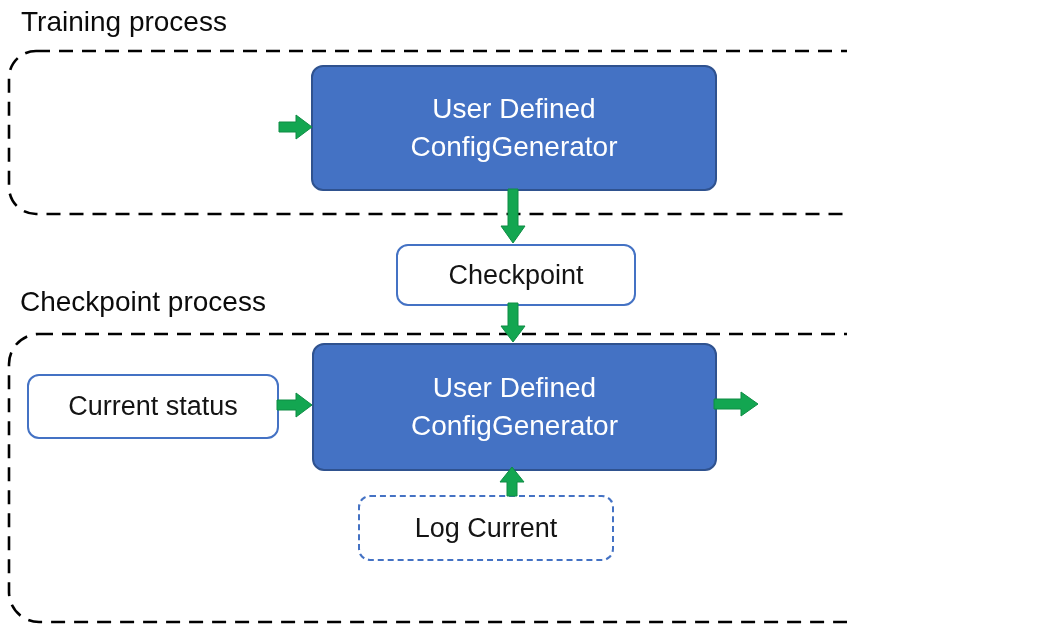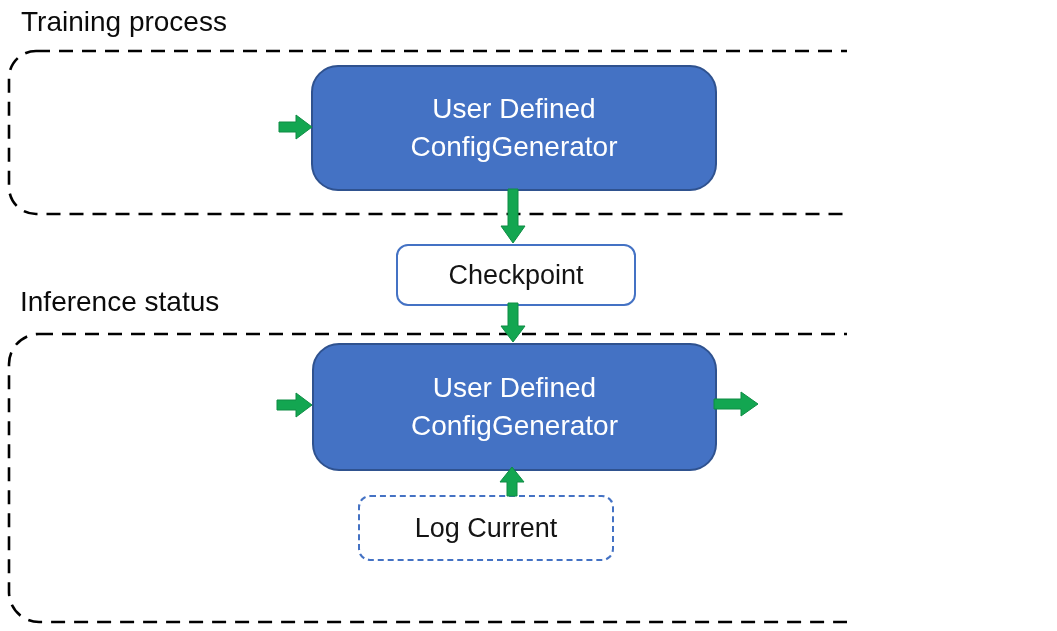--- a/index.html
+++ b/index.html
@@ -41,21 +41,21 @@
     background: #ffffff;
     border: 2px solid #4472c4;
     border-radius: 12px;
     color: #141414;
     font-size: 27px;
     white-space: nowrap;
   }
   .box.generator {
     background: #4472c4;
     border: 2.5px solid #2f528f;
-    border-radius: 27px;
+    border-radius: 12px;
     color: #ffffff;
     line-height: 38px;
     font-size: 28px;
   }
   .box.trigger {
     border: 2px dashed #4472c4;
     border-radius: 12px;
   }
   .z4 { z-index: 4; }
   .z5 { z-index: 5; }
@@ -64,32 +64,33 @@
 <body>
 
 <div class="canvas">
 
   <svg class="layer bg" viewBox="0 0 1057 631">
     <rect x="9" y="51" width="1039" height="163" rx="27" fill="none" stroke="#000000" stroke-width="2.6" stroke-dasharray="14 9"></rect>
     <rect x="9" y="334" width="1039" height="288" rx="30" fill="none" stroke="#000000" stroke-width="2.6" stroke-dasharray="14 9"></rect>
   </svg>
 
   <div class="section-label" style="left:21px; top:6px;">Training process</div>
-  <div class="section-label" style="left:20px; top:286px;">Inference status</div>
+  <div class="section-label" style="left:20px; top:286px;">Checkpoint process</div>
 
 
   <div class="box generator" style="left:311px; top:65px; width:402px; height:122px;">
     <div>
       <div>User Defined</div>
       <div>ConfigGenerator</div>
     </div>
   </div>
 
   <div class="box" style="left:396px; top:244px; width:236px; height:58px;">Checkpoint</div>
 
+  <div class="box" style="left:27px; top:374px; width:248px; height:61px;">Current status</div>
 
   <div class="box generator" style="left:312px; top:343px; width:401px; height:124px;">
     <div>
       <div>User Defined</div>
       <div>ConfigGenerator</div>
     </div>
   </div>
 
 
   <div class="box trigger z4" style="left:358px; top:495px; width:252px; height:62px;">Log Current</div>

